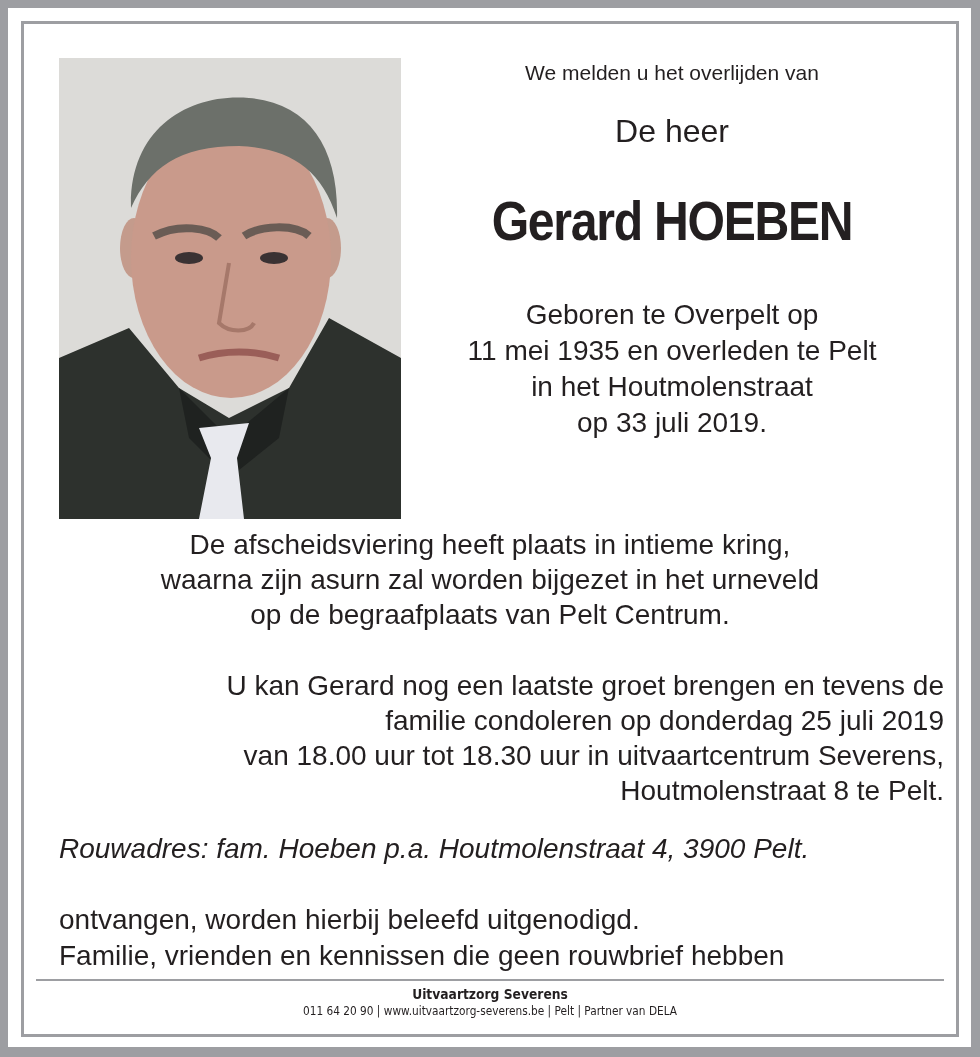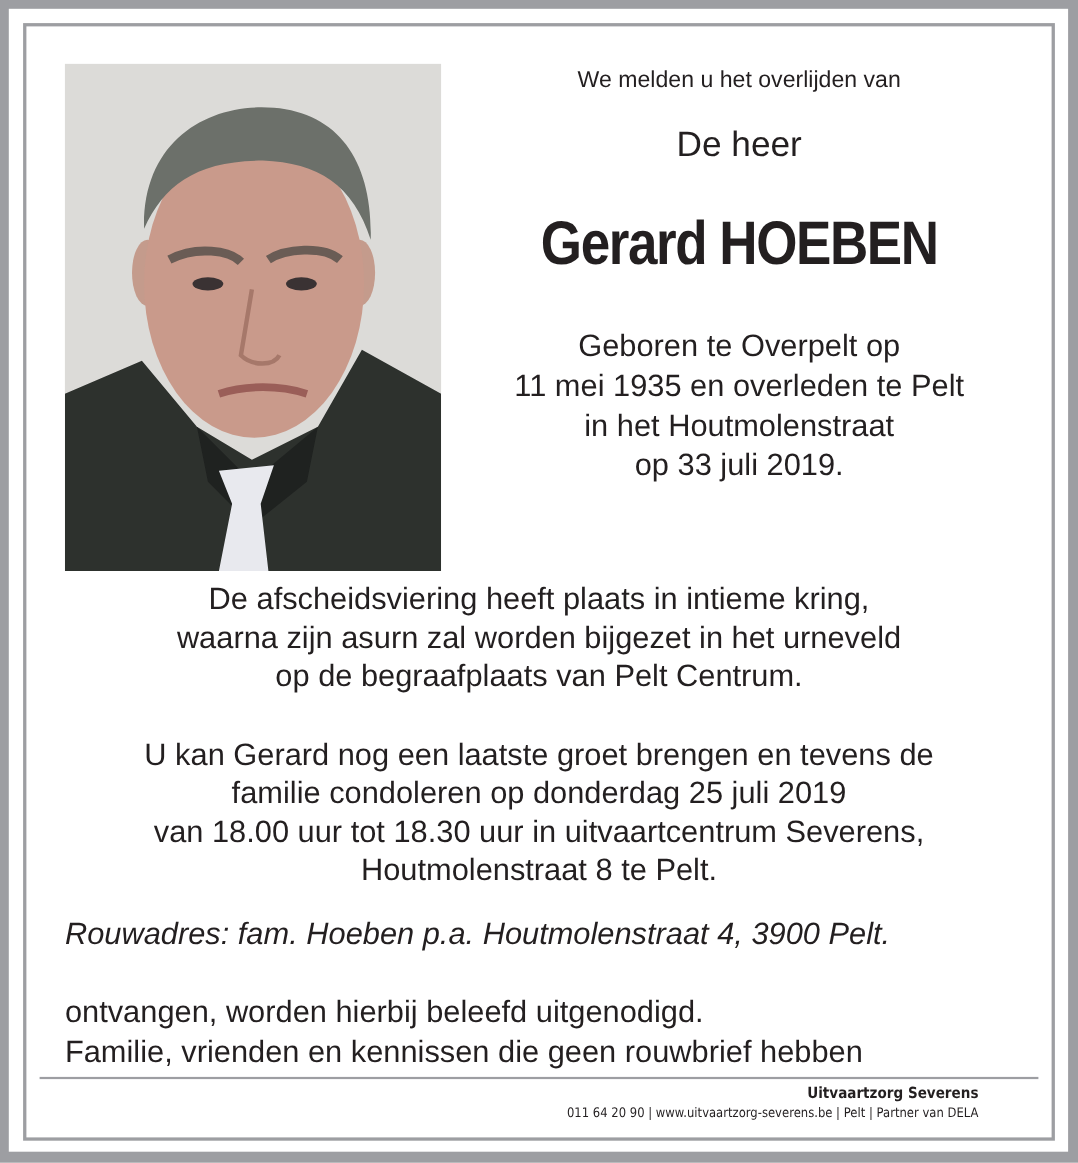--- a/index.html
+++ b/index.html
@@ -38,37 +38,37 @@
       letter-spacing: -1.5px; transform: scaleX(0.86); transform-origin: center;
       white-space: nowrap;
     }
     .birth { font-size: 28px; line-height: 36px; margin-top: 44px; }
 
     .block {
       position: absolute; left: 36px; width: 908px;
       font-size: 28px; line-height: 35px; text-align: center;
     }
     .ceremony { top: 527px; }
-    .visit { top: 668px; }
+    .visit { top: 668px; text-align: right; }
     .address {
       position: absolute; left: 59px; top: 831px; width: 880px;
       font-size: 28px; line-height: 36px; font-style: italic;
     }
     .invite {
       position: absolute; left: 59px; top: 902px; width: 880px;
       font-size: 28px; line-height: 36px;
     }
     .line { display: block; white-space: nowrap; }
 
     .footer-divider {
       position: absolute; left: 36px; top: 979px; width: 908px; height: 2px;
       background: #9d9ea2;
     }
     .footer {
-      position: absolute; left: 36px; top: 985px; width: 908px; text-align: right;
+      position: absolute; left: 36px; top: 985px; width: 908px; text-align: center;
       font-family: "DejaVu Sans", sans-serif;
     }
     .footer .org { font-size: 14px; font-weight: bold; line-height: 18px; transform: scaleX(0.88); }
     .footer .contact { font-size: 12px; line-height: 17px; transform: scaleX(0.88); }
   </style>
 </head>
 <body>
 
 <div class="outer-white"></div>
 <div class="inner-frame"></div>

